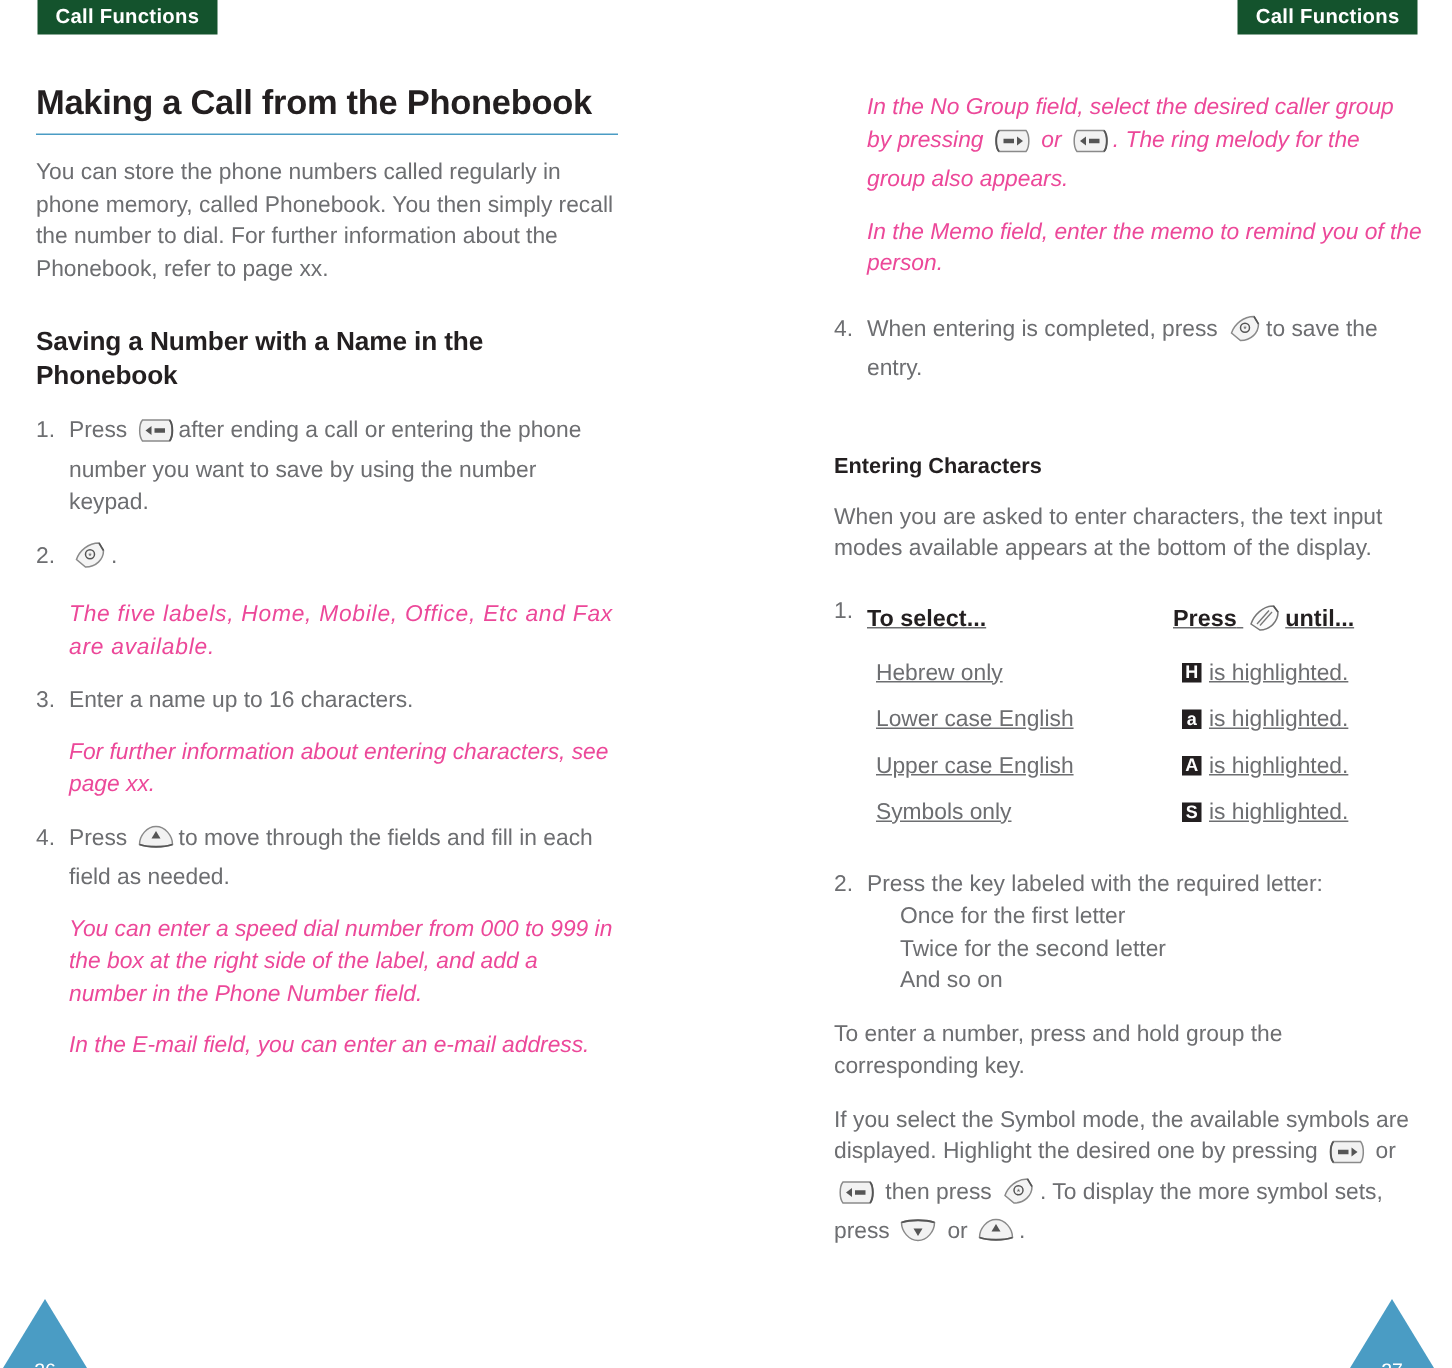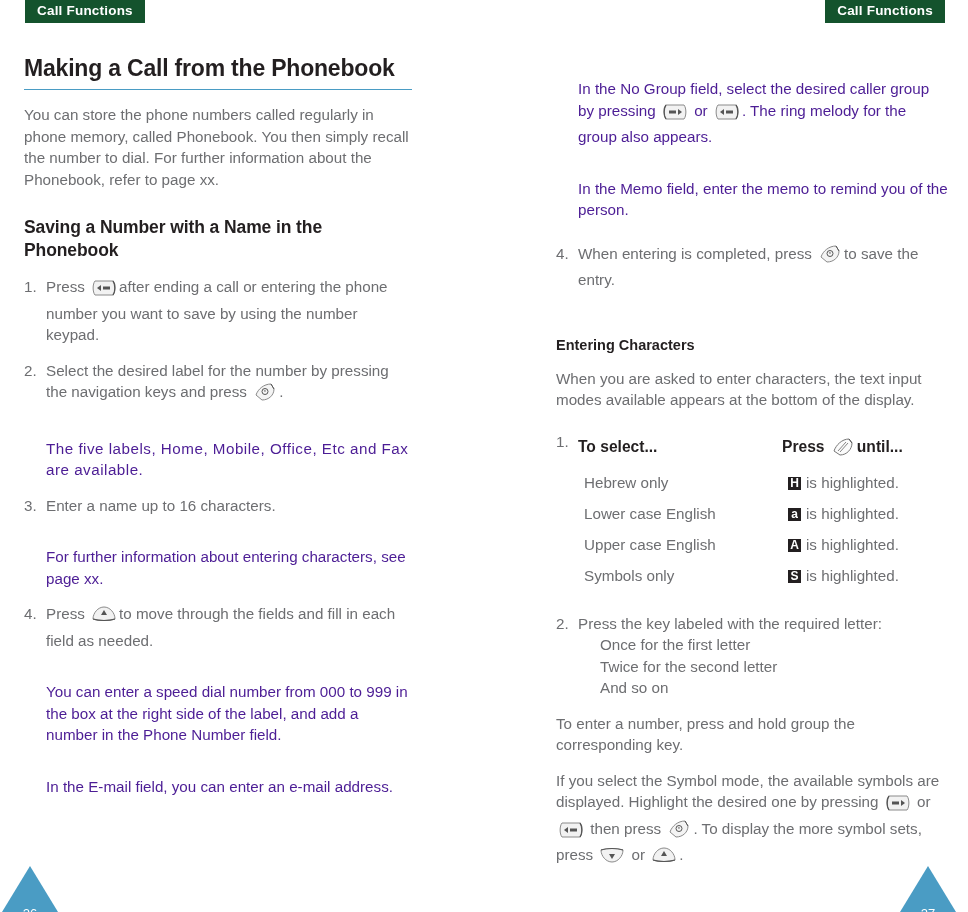--- a/index.html
+++ b/index.html
@@ -91,22 +91,23 @@
   }
   .step .num {
     position: absolute;
     left: 0;
     top: 0;
   }
   .step-note {
     padding-left: 22px;
     font-size: 15.2px;
     line-height: 21.5px;
-    margin-top: 30px;
-    color: #4c1d95;
+    margin-top: 13px;
+    color: #ec4899;
+    font-style: italic;
   }
   .loose { letter-spacing: 0.5px; }
 
   
   .keyicon {
     display: inline-block;
     vertical-align: -5px;
     margin: 0 2px;
   }
 
@@ -120,20 +121,21 @@
   }
   .mode-table .num {
     position: absolute;
     left: 0;
     top: 0;
     color: #6d6e71;
   }
   .mode-row {
     display: flex;
     line-height: 31px;
+    text-decoration: underline;
   }
   .mode-row .c1 { width: 204px; }
   .mode-row .c2 { flex: 1; }
   .mode-head .c1,
   .mode-head .c2 {
     font-weight: bold;
     color: #231f20;
     font-size: 15.6px;
   }
   .mode-body .c1,
@@ -215,21 +217,21 @@
       <svg width="26" height="18" viewBox="0 0 26 18">
         <path d="M4 2 C1.5 5, 1.5 13, 4 16 L22 16 C24.5 13, 24.5 5, 22 2 Z" fill="#f2f2f2" stroke="#8a8a8a" stroke-width="1"></path>
         <path d="M22 2 C24.5 5, 24.5 13, 22 16" fill="none" stroke="#555" stroke-width="1.3"></path>
         <polygon points="6,9 10,6 10,12" fill="#555"></polygon>
         <rect x="12" y="7.5" width="7" height="3" fill="#555"></rect>
       </svg>
     </span><span>after ending a call or entering the phone number you want to save by using the number keypad.</span>
   </div>
 
   <div class="step">
-    <span class="num">2.</span><span>Select the desired label for the number by pressing the navigation keys and press</span>
+    <span class="num">2.</span>
     <span class="keyicon">
       <svg width="24" height="20" viewBox="0 0 24 20">
         <path d="M3 13 C5 7, 11 2, 18 2 L21 7 C21 13, 16 18, 9 18 Z" fill="#f4f4f4" stroke="#8a8a8a" stroke-width="1"></path>
         <path d="M18 2 L21 7" fill="none" stroke="#555" stroke-width="1"></path>
         <circle cx="12" cy="9.5" r="3" fill="none" stroke="#555" stroke-width="1"></circle>
         <text x="12" y="12.4" font-size="6" fill="#555" text-anchor="middle" font-family="Liberation Sans, sans-serif">*</text>
       </svg>
     </span><span>.</span>
   </div>
 

